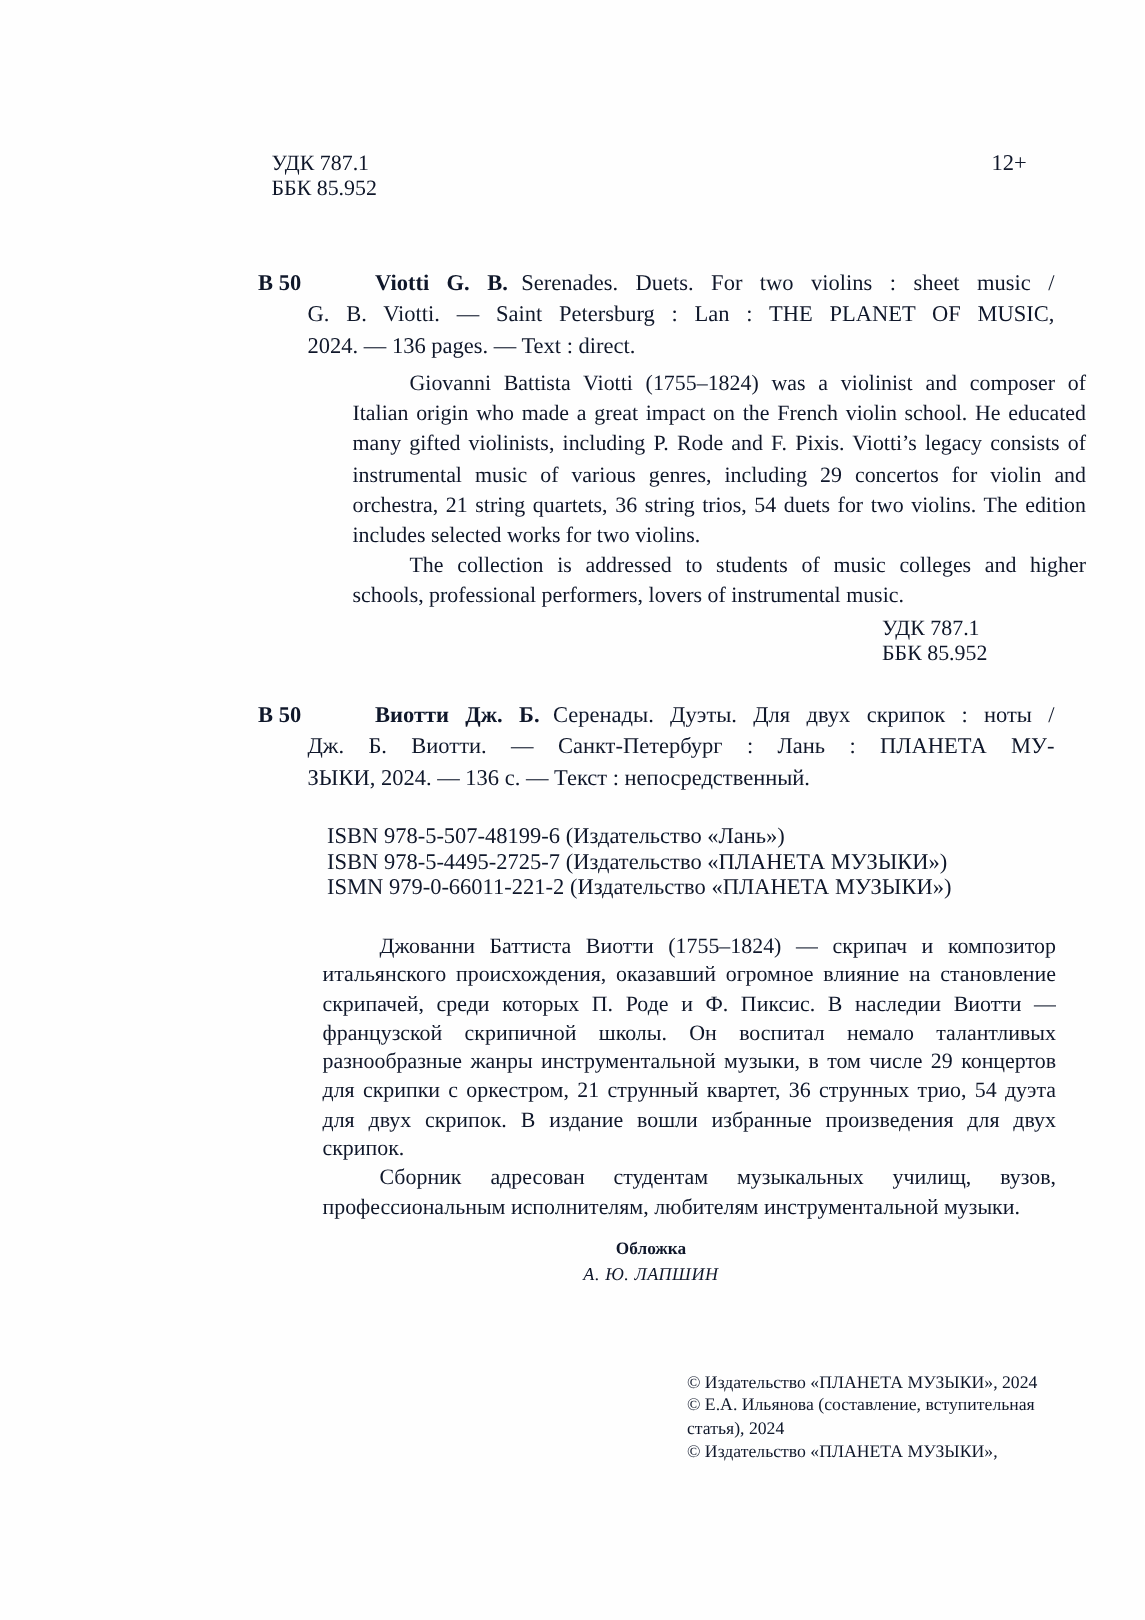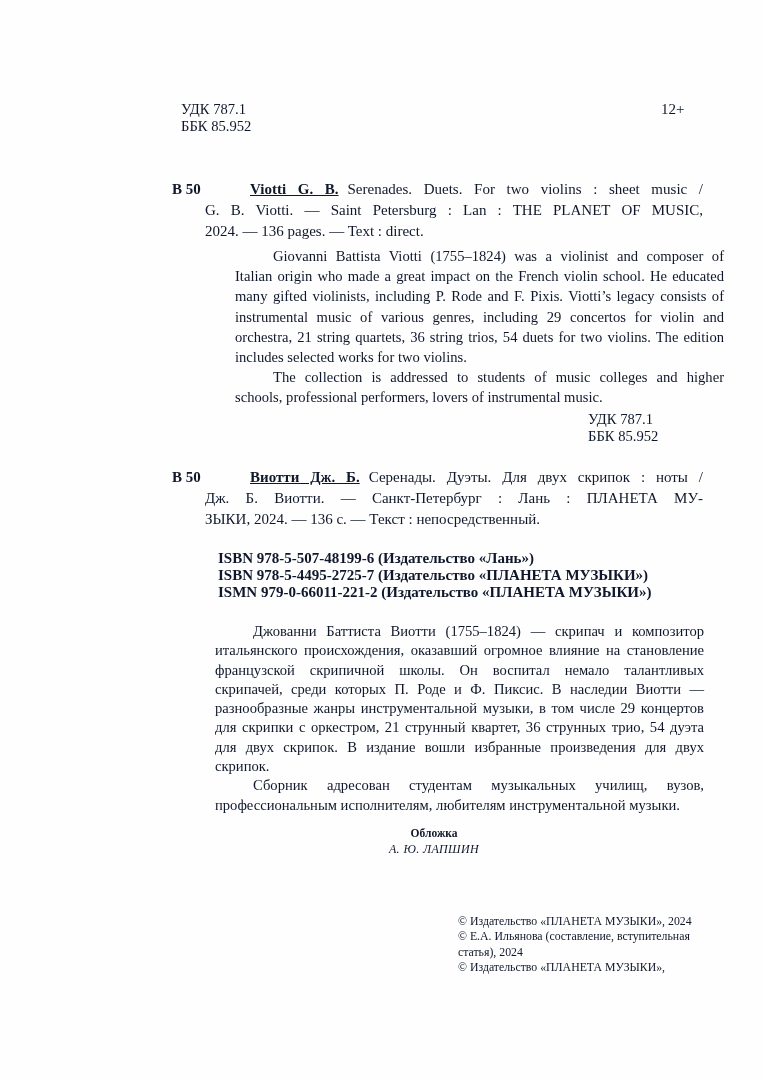--- a/index.html
+++ b/index.html
@@ -28,40 +28,40 @@
   }
   .entry-en { top:179px; }
   .entry-ru { top:467px; }
   .entry .label {
     position:absolute; left:-33px; top:0;
     font-weight:bold;
   }
   .eline { white-space:normal; }
   .eline.j { text-align:justify; text-align-last:justify; }
   .eline.l1 { text-indent:45px; }
-  .entry .author { font-weight:bold; margin-right:9px;text-decoration:underline; }
+  .entry .author { font-weight:bold; margin-right:9px; }
   
   .annotation {
     position:absolute; left:215px; width:489px;
     font-size:14.6px;
   }
   .ann-en { top:246px; line-height:20.2px;margin-left:20px; }
   .ann-ru { top:622px; line-height:19.3px; }
   .ann-line { text-align:justify; text-align-last:justify; }
   .ann-line.first { text-indent:38px; }
   .ann-line.last { text-align-last:left; }
   
   .udc-mid {
     position:absolute; left:588px; top:411px;
     font-size:14.6px; line-height:17.2px;
   }
   
   .isbn {
     position:absolute; left:218px; top:550px;
-    font-size:15px; font-weight:bold; line-height:16.9px;
+    font-size:15px; font-weight:normal; line-height:16.9px;
   }
   
   .cover-credit {
     position:absolute; left:134px; top:827px; width:600px;
     text-align:center;
   }
   .cover-role { font-size:11.5px; font-weight:bold; }
   .cover-name { font-size:12px; font-style:italic; margin-top:3px; letter-spacing:0.4px; }
   
   .copyright {
@@ -114,22 +114,22 @@
 
   <div class="isbn">
     <div>ISBN 978-5-507-48199-6 (Издательство «Лань»)</div>
     <div>ISBN 978-5-4495-2725-7 (Издательство «ПЛАНЕТА МУЗЫКИ»)</div>
     <div>ISMN 979-0-66011-221-2 (Издательство «ПЛАНЕТА МУЗЫКИ»)</div>
   </div>
 
   <div class="annotation ann-ru">
     <div class="ann-line first">Джованни Баттиста Виотти (1755–1824) — скрипач и композитор</div>
     <div class="ann-line">итальянского происхождения, оказавший огромное влияние на становление</div>
+    <div class="ann-line">скрипачей, среди которых П. Роде и Ф. Пиксис. В наследии Виотти —</div>
     <div class="ann-line">французской скрипичной школы. Он воспитал немало талантливых</div>
-    <div class="ann-line">скрипачей, среди которых П. Роде и Ф. Пиксис. В наследии Виотти —</div>
     <div class="ann-line">разнообразные жанры инструментальной музыки, в том числе 29 концертов</div>
     <div class="ann-line">для скрипки с оркестром, 21 струнный квартет, 36 струнных трио, 54 дуэта</div>
     <div class="ann-line">для двух скрипок. В издание вошли избранные произведения для двух</div>
     <div class="ann-line last">скрипок.</div>
     <div class="ann-line first">Сборник адресован студентам музыкальных училищ, вузов,</div>
     <div class="ann-line last">профессиональным исполнителям, любителям инструментальной музыки.</div>
   </div>
 
   <div class="cover-credit">
     <div class="cover-role">Обложка</div>

